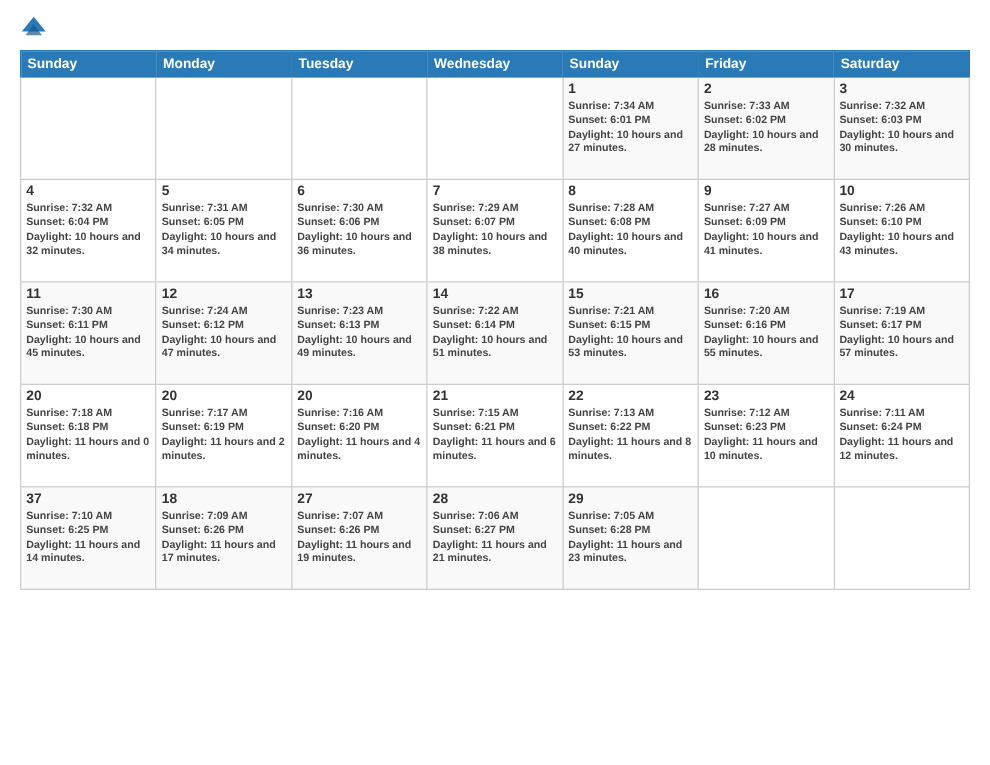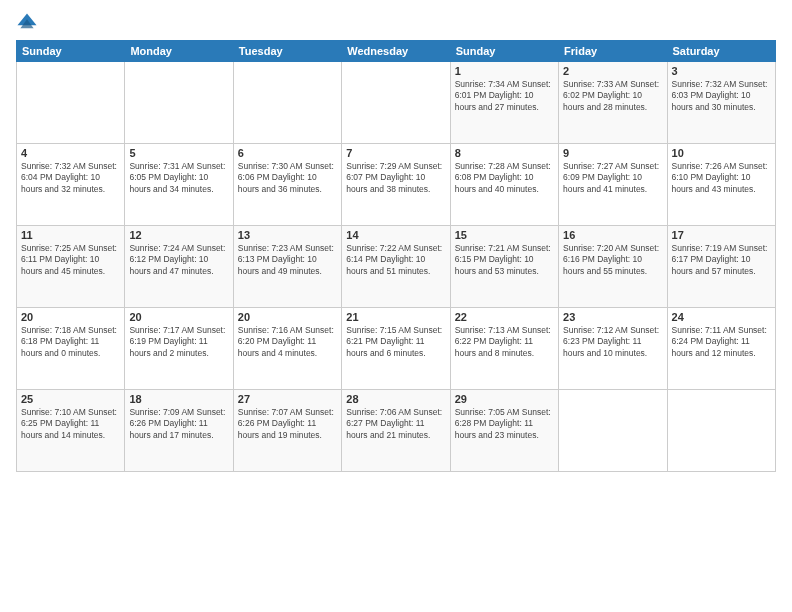--- a/index.html
+++ b/index.html
@@ -81,20 +81,21 @@
       font-size: 11px;
       font-weight: bold;
       color: #333;
       display: block;
       margin-bottom: 2px;
     }
     .day-info {
       font-size: 8.5px;
       color: #444;
       line-height: 1.35;
+      font-weight: bold;
     }
     .empty-cell {
       background: #fff !important;
     }
   </style>
 </head>
 <body>
 
 <div class="page">
   <div class="header">
@@ -201,21 +202,21 @@
             <span class="day-number">10</span>
             <div class="day-info">Sunrise: 7:26 AM
 Sunset: 6:10 PM
 Daylight: 10 hours
 and 43 minutes.</div>
           </td>
         </tr>
         <tr>
           <td>
             <span class="day-number">11</span>
-            <div class="day-info">Sunrise: 7:25 AM
+            <div class="day-info">Sunrise: 7:30 AM
 Sunset: 6:11 PM
 Daylight: 10 hours
 and 45 minutes.</div>
           </td>
           <td>
             <span class="day-number">12</span>
             <div class="day-info">Sunrise: 7:24 AM
 Sunset: 6:12 PM
 Daylight: 10 hours
 and 47 minutes.</div>
@@ -302,21 +303,21 @@
           <td>
             <span class="day-number">24</span>
             <div class="day-info">Sunrise: 7:11 AM
 Sunset: 6:24 PM
 Daylight: 11 hours
 and 12 minutes.</div>
           </td>
         </tr>
         <tr>
           <td>
-            <span class="day-number">25</span>
+            <span class="day-number">37</span>
             <div class="day-info">Sunrise: 7:10 AM
 Sunset: 6:25 PM
 Daylight: 11 hours
 and 14 minutes.</div>
           </td>
           <td>
             <span class="day-number">18</span>
             <div class="day-info">Sunrise: 7:09 AM
 Sunset: 6:26 PM
 Daylight: 11 hours

